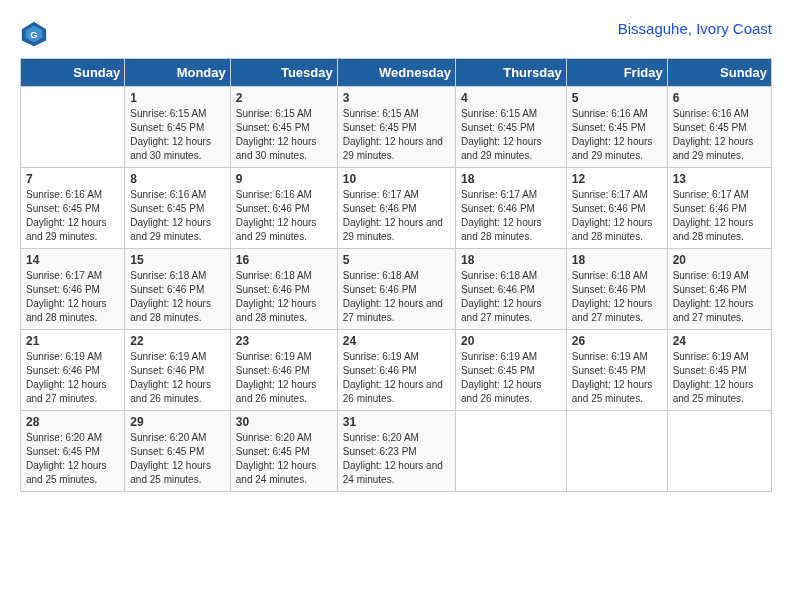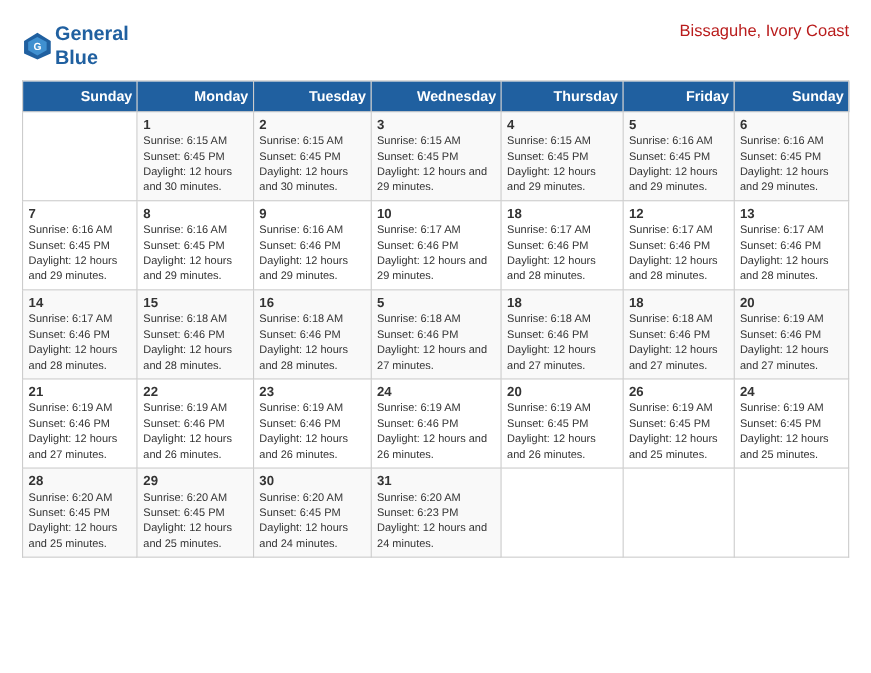--- a/index.html
+++ b/index.html
@@ -37,21 +37,21 @@
     .title-block {
       text-align: right;
     }
     .month-title {
       font-size: 36px;
       font-weight: bold;
       color: #333;
     }
     .location-title {
       font-size: 15px;
-      color: #b91c1c;
+      color: #1d4ed8;
     }
     table {
       width: 100%;
       border-collapse: collapse;
     }
     thead tr th {
       background-color: #2060a0;
       color: #fff;
       font-size: 13px;
       padding: 6px 4px;
@@ -89,24 +89,20 @@
 </head>
 <body>
 
 <div class="header">
   <div class="logo">
     <svg class="logo-icon" viewBox="0 0 30 30">
       <polygon points="15,2 28,10 28,22 15,28 2,22 2,10" fill="#2060a0"></polygon>
       <polygon points="15,6 24,11 24,19 15,24 6,19 6,11" fill="#4090d0"></polygon>
       <text x="15" y="19" text-anchor="middle" fill="white" font-size="10" font-weight="bold">G</text>
     </svg>
-    <div class="logo-text">
-      <div><span>General</span></div>
-      <div><span>Blue</span></div>
-    </div>
   </div>
   <div class="title-block">
     <div class="location-title">Bissaguhe, Ivory Coast</div>
   </div>
 </div>
 
 <table>
   <thead>
     <tr>
     <th>Sunday</th>

